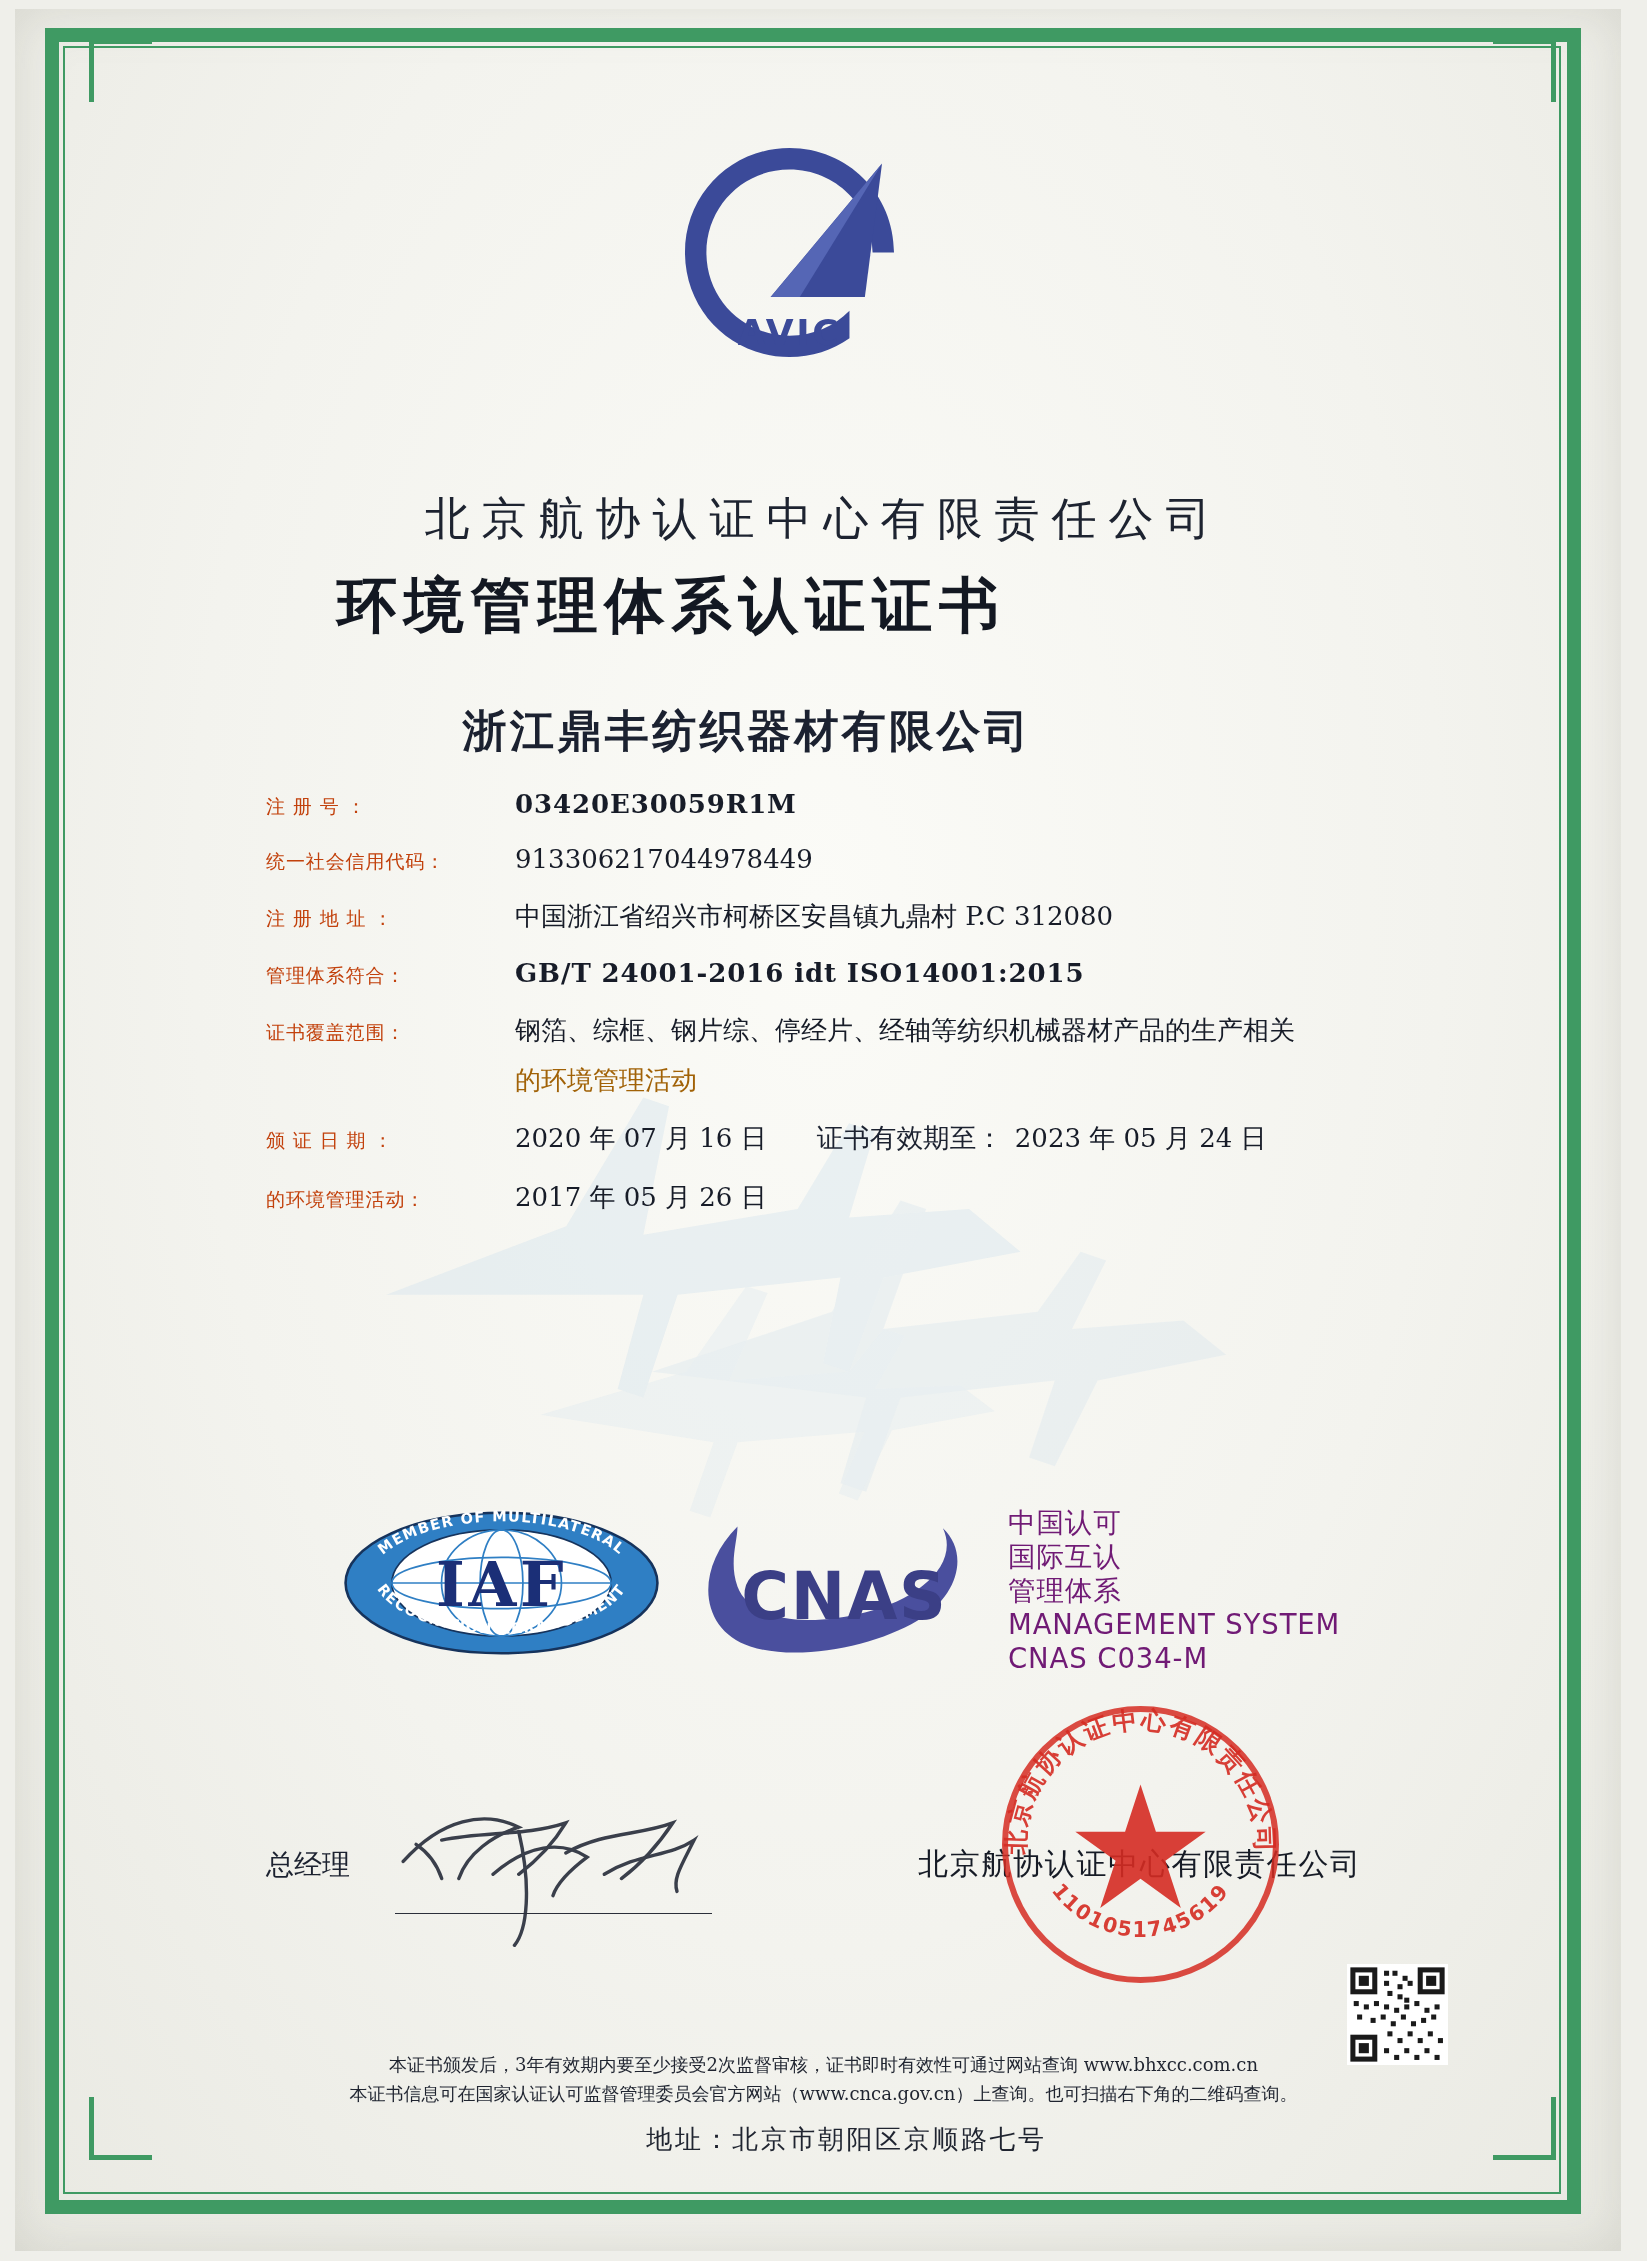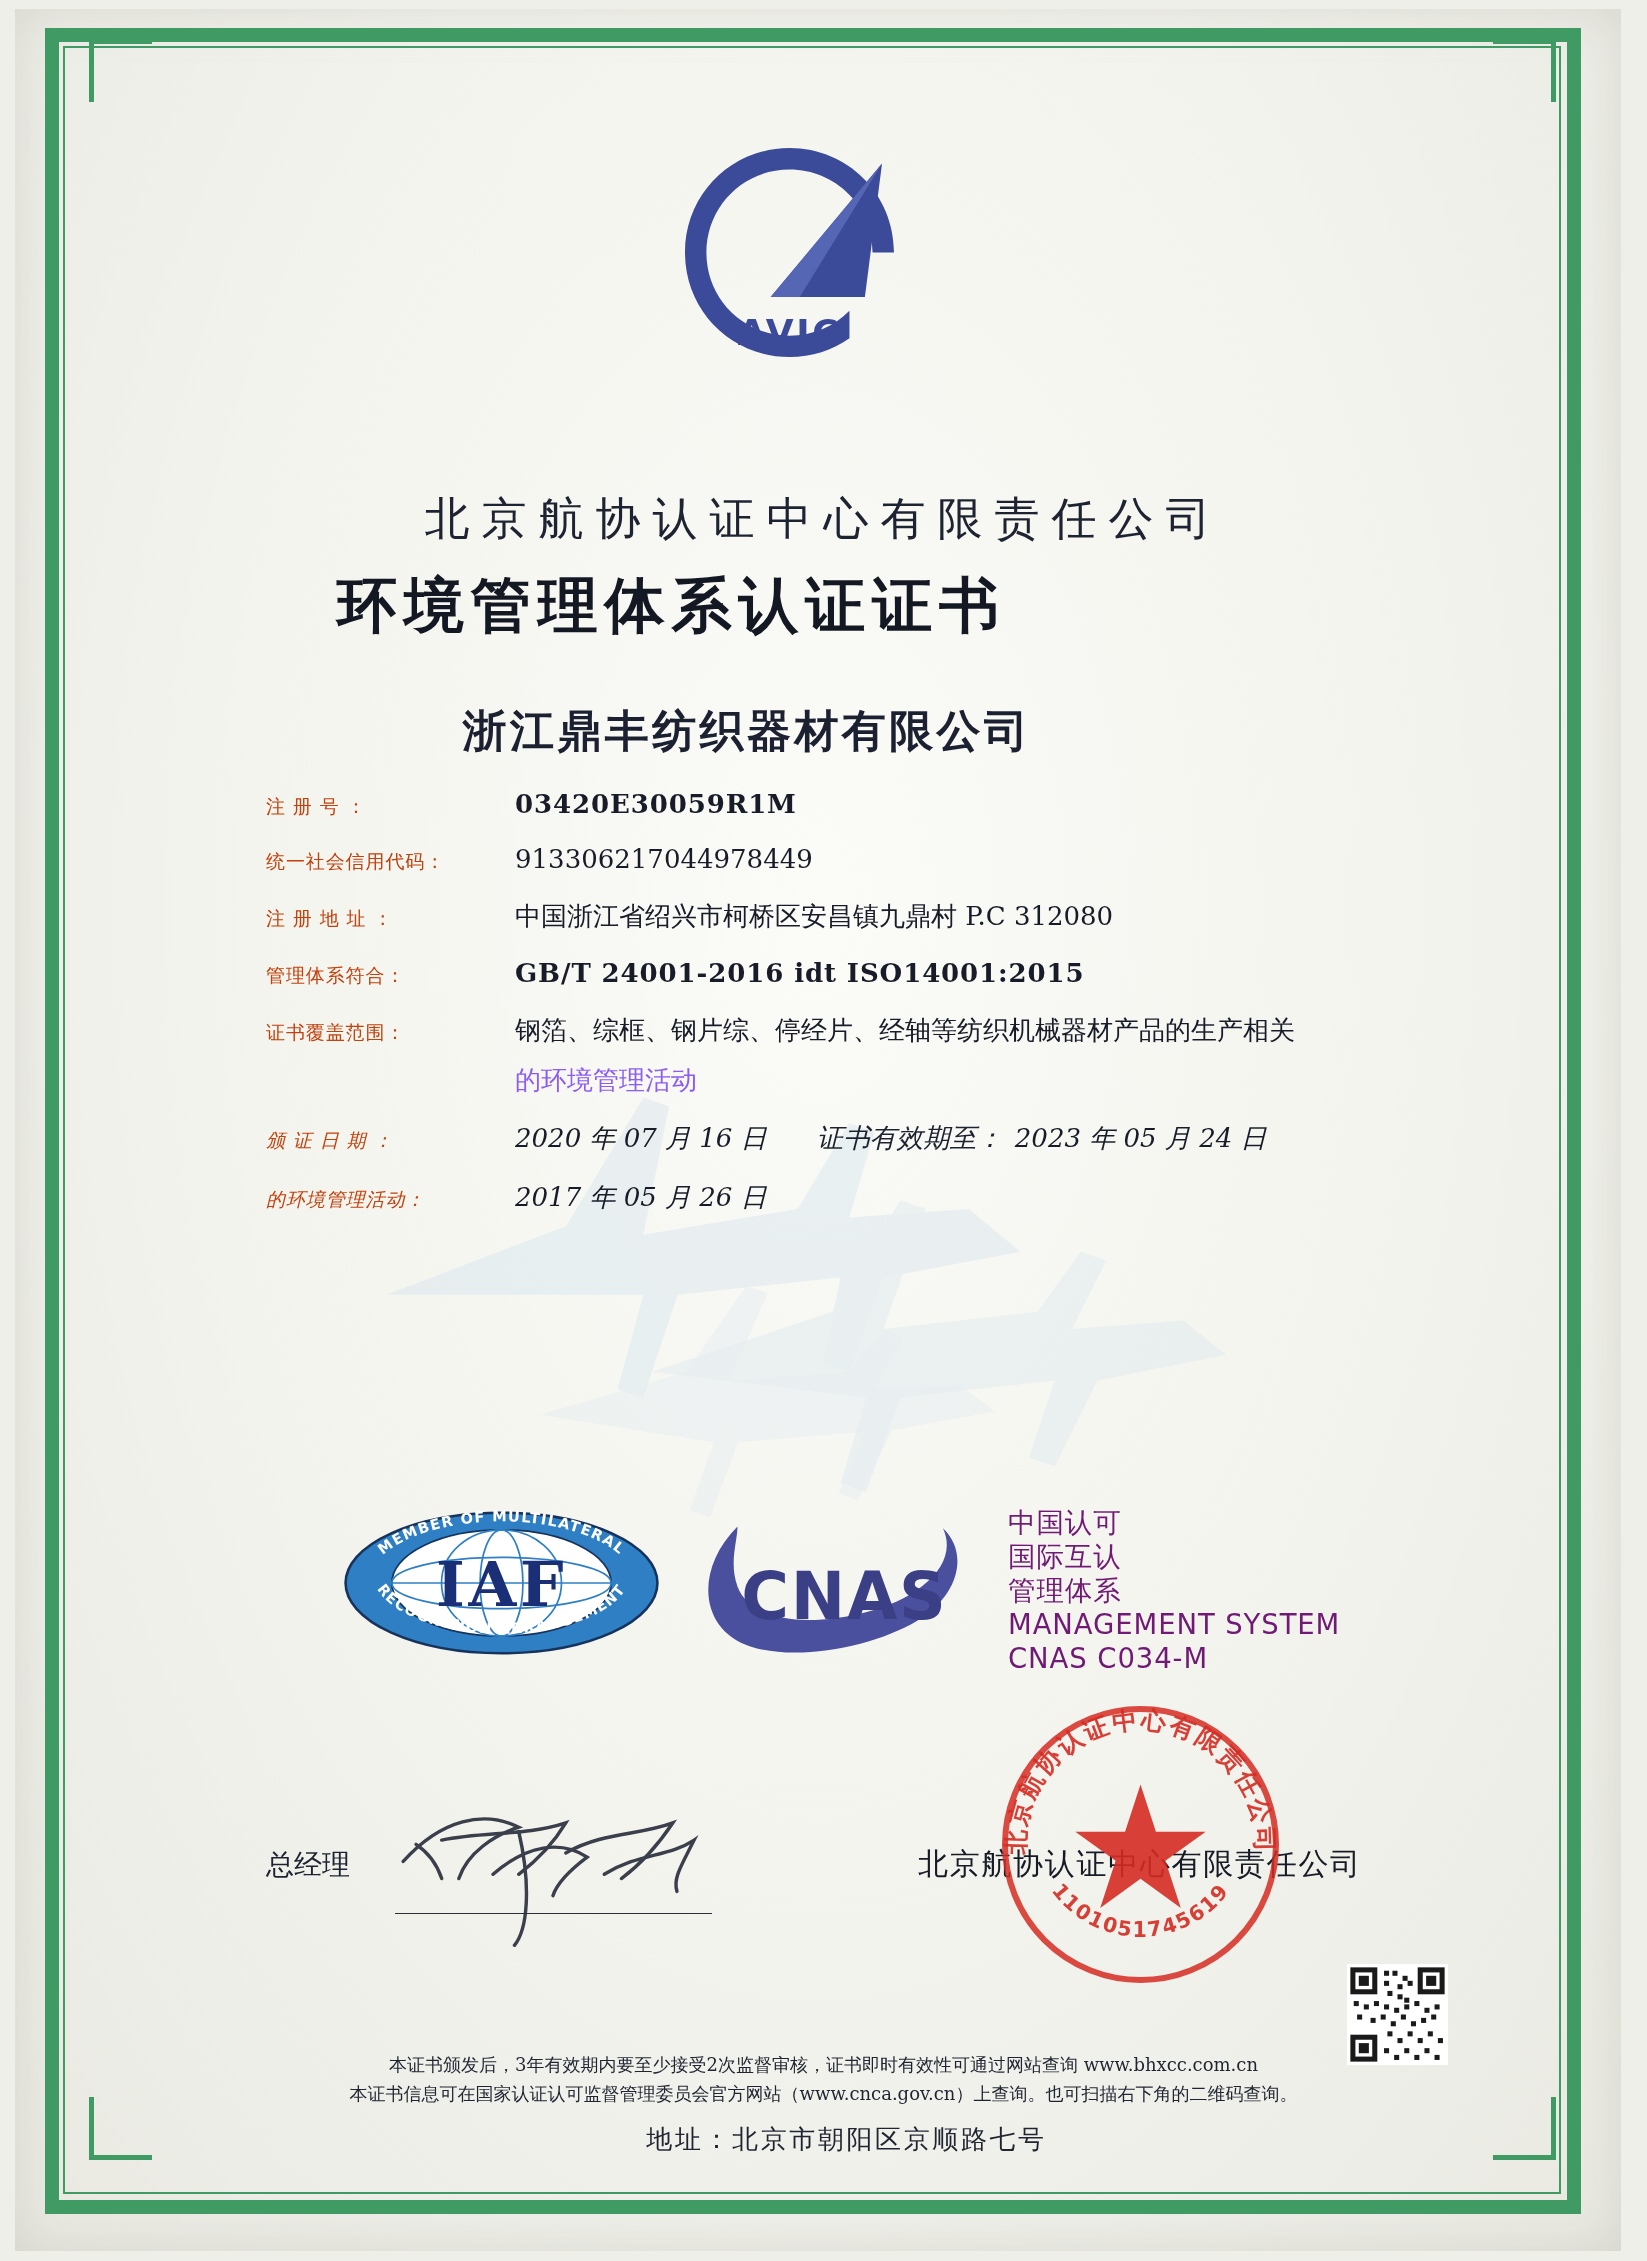--- a/index.html
+++ b/index.html
@@ -127,30 +127,29 @@
     color: #171c28;
     font-family: "DejaVu Serif", serif;
   }
   .field-value.bold {
     font-weight: bold;
     letter-spacing: 0.9px;
   }
   .scope-cont {
     margin-left: 249px;
     font-size: 26px;
-    color: #8b5cf6;
+    color: #a16207;
     font-family: "DejaVu Serif", serif;
     margin-top: -8.6px;
     margin-bottom: 22px;
   }
   .date-row {
     display: flex;
     align-items: baseline;
     margin-bottom: 24px;
-    font-style: italic;
   }
   .date-label2 {
     font-size: 26.6px;
     color: #1c2230;
     font-family: "DejaVu Serif", serif;
     margin-left: 50px;
     margin-right: 12px;
   }
 
   

